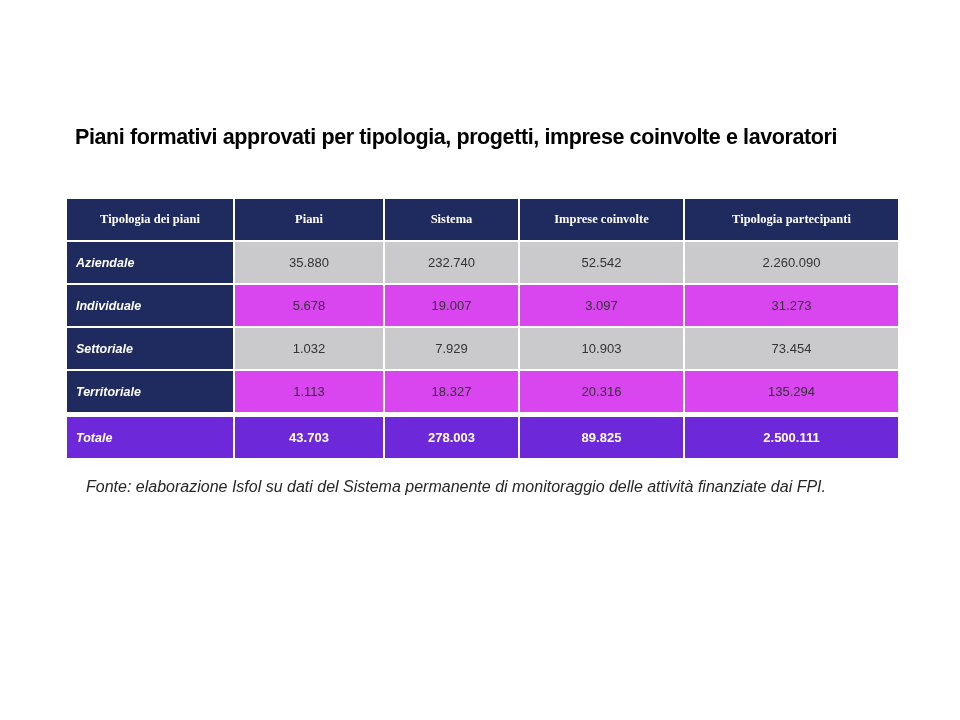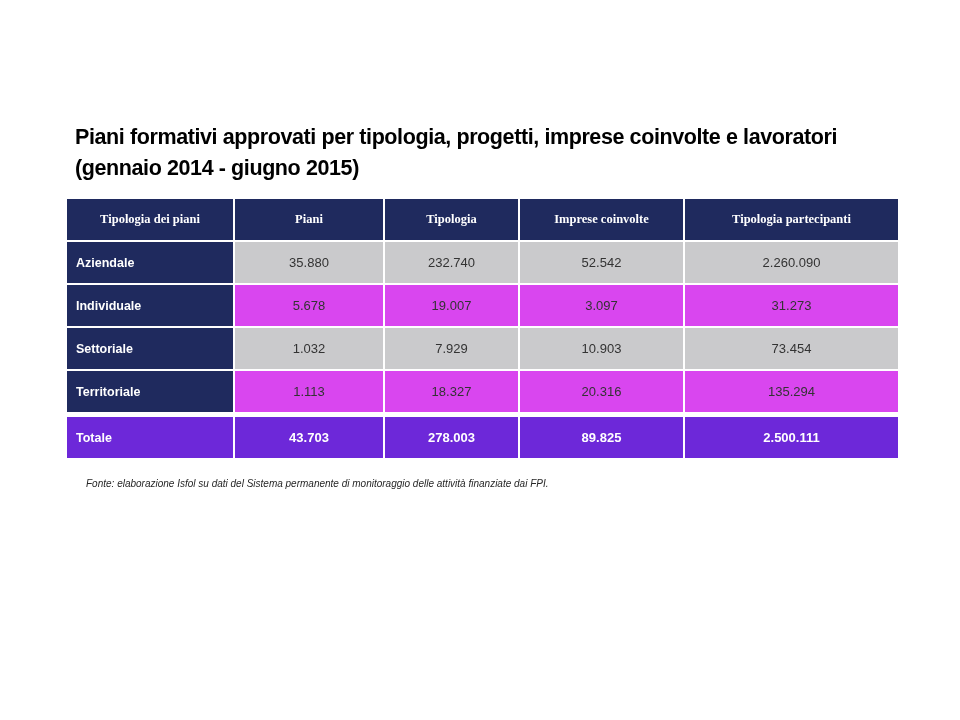--- a/index.html
+++ b/index.html
@@ -21,58 +21,57 @@
     border:2px solid #ffffff; height:41px; padding:0 8px;
     overflow:hidden; white-space:nowrap;
   }
   thead th {
     background:#1F2A5E; color:#ffffff; font-weight:bold; text-align:center;
     font-size:12.5px;
     font-family:Liberation Serif, serif;
   }
   tbody th.rowlabel {
     background:#1F2A5E; color:#ffffff; font-weight:bold; text-align:left;
-    padding-left:9px; font-size:12.5px;
+    padding-left:9px; font-size:12.5px;font-style:italic;
   }
   tbody td { text-align:center; color:#333333; font-weight:normal; }
   tr.row-dark td  { background:#CACACC; }
   tr.row-light td { background:#d946ef; }
   tr.total th.rowlabel, tr.total td {
     background:#6d28d9; color:#ffffff; font-weight:bold;
     border-top:5px solid #ffffff;
   }
   .footer {
     position:absolute; left:86px; top:478px; width:820px;
-    font-style:italic; font-size:10px; color:#262626;
+    font-style:italic; font-size:16px; color:#262626;
   }
 </style>
 </head>
 <body>
 
 <div class="slide">
 
   <div class="title">
     <div>Piani formativi approvati per tipologia, progetti, imprese coinvolte e lavoratori</div>
-    <div>(gennaio 2014 - giugno 2015)</div>
   </div>
 
   <div class="table-wrap">
     <table class="data">
       <colgroup>
         <col style="width:168px">
         <col style="width:150px">
         <col style="width:135px">
         <col style="width:165px">
         <col style="width:215px">
       </colgroup>
       <thead>
         <tr>
           <th>Tipologia dei piani</th>
           <th>Piani</th>
-          <th>Tipologia</th>
+          <th>Sistema</th>
           <th>Imprese coinvolte</th>
           <th>Tipologia partecipanti</th>
         </tr>
       </thead>
       <tbody>
         <tr class="row-dark">
           <th class="rowlabel">Aziendale</th>
           <td>35.880</td>
           <td>232.740</td>
           <td>52.542</td>

